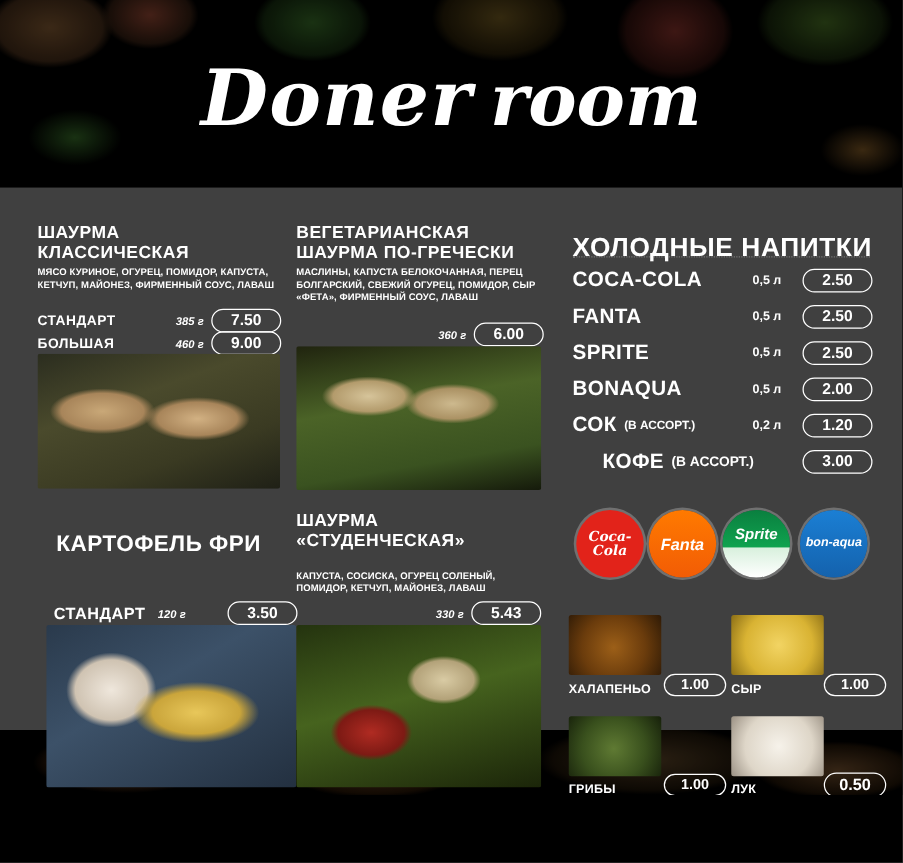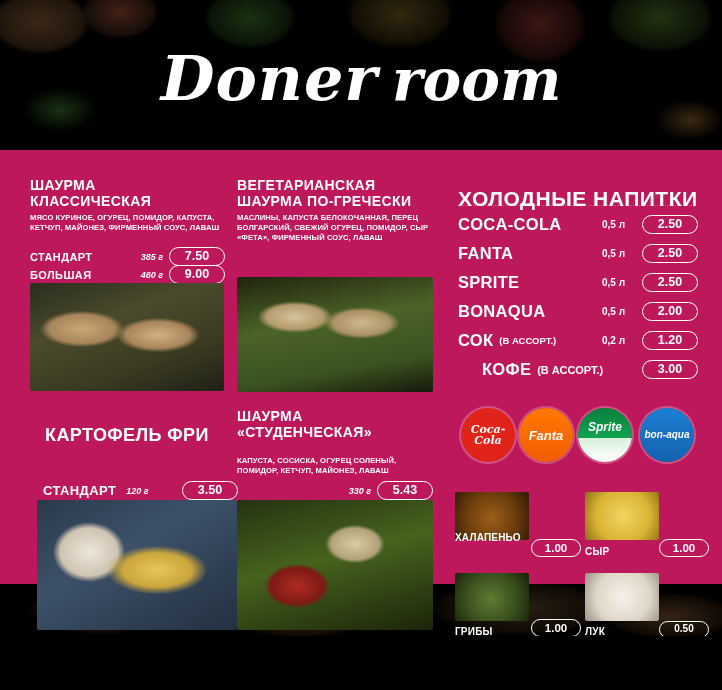--- a/index.html
+++ b/index.html
@@ -7,21 +7,21 @@
     padding: 0;
     background: #000;
   }
   body {
     font-family: "Liberation Sans", sans-serif;
   }
   .menu {
     position: relative;
     width: 722px;
     height: 636px;
-    background: #be185d;
+    background: #404040;
     overflow: hidden;
     color: #fff;
   }
 
   
   .band {
     position: absolute;
     left: 0;
     width: 722px;
     overflow: hidden;
@@ -271,20 +271,24 @@
     <span class="gram" style="margin-left:auto; margin-right:6px;">460 г</span>
     <span class="pill">9.00</span>
   </div>
   <div class="photo photo-shawarma1" style="left:30px; top:283px; width:194px; height:108px;"></div>
 
   <div style="position:absolute; left:237px; top:178px; width:200px;">
     <div class="title">ВЕГЕТАРИАНСКАЯ</div>
     <div class="title">ШАУРМА ПО-ГРЕЧЕСКИ</div>
     <div class="desc" style="margin-top:4px; width:198px;">МАСЛИНЫ, КАПУСТА БЕЛОКОЧАННАЯ, ПЕРЕЦ БОЛГАРСКИЙ, СВЕЖИЙ ОГУРЕЦ, ПОМИДОР, СЫР «ФЕТА», ФИРМЕННЫЙ СОУС, ЛАВАШ</div>
   </div>
+  <div style="position:absolute; left:237px; top:258px; width:198px; display:flex; align-items:center; justify-content:flex-end;">
+    <span class="gram" style="margin-right:6px;">360 г</span>
+    <span class="pill">6.00</span>
+  </div>
   <div class="photo photo-shawarma2" style="left:237px; top:277px; width:196px; height:115px;"></div>
 
   <div style="position:absolute; left:45px; top:425px; width:195px;">
     <div class="title" style="font-size:18px;">КАРТОФЕЛЬ ФРИ</div>
   </div>
   <div style="position:absolute; left:43px; top:481px; width:195px; display:flex; align-items:center;">
     <span style="font-size:13px; font-weight:bold; letter-spacing:0.4px;">СТАНДАРТ</span>
     <span class="gram" style="margin-left:10px;">120 г</span>
     <span class="pill" style="margin-left:auto;">3.50</span>
   </div>
@@ -358,36 +362,36 @@
     <span>Fanta</span>
   </div>
   <div class="brand brand-sprite" style="left:578px; top:408px;">
     <span style="position:relative; top:-8px;">Sprite</span>
   </div>
   <div class="brand brand-bonaqua" style="left:640px; top:408px;">
     <span>bon-aqua</span>
   </div>
 
   <div class="addon-photo addon-jalapeno" style="left:455px; top:492px;"></div>
-  <div class="addon-label" style="left:455px; top:532px;">ХАЛАПЕНЬО</div>
+  <div class="addon-label" style="left:455px; top:546px;">ХАЛАПЕНЬО</div>
   <div class="addon-pill" style="left:531px; top:538px;">
     <span class="pill" style="min-width:34px; font-size:11.5px;">1.00</span>
   </div>
 
   <div class="addon-photo addon-cheese" style="left:585px; top:492px;"></div>
   <div class="addon-label" style="left:585px; top:546px;">СЫР</div>
   <div class="addon-pill" style="left:659px; top:538px;">
     <span class="pill" style="min-width:34px; font-size:11.5px;">1.00</span>
   </div>
 
   <div class="addon-photo addon-mushrooms" style="left:455px; top:573px;"></div>
   <div class="addon-label" style="left:455px; top:626px;">ГРИБЫ</div>
   <div class="addon-pill" style="left:531px; top:618px;">
     <span class="pill" style="min-width:34px; font-size:11.5px;">1.00</span>
   </div>
 
   <div class="addon-photo addon-onion" style="left:585px; top:573px;"></div>
   <div class="addon-label" style="left:585px; top:626px;">ЛУК</div>
   <div class="addon-pill" style="left:659px; top:618px;">
-    <span class="pill" style="min-width:34px; font-size:10px;">0.50</span>
+    <span class="pill" style="min-width:34px; font-size:13px;">0.50</span>
   </div>
 
 </div>
 
 </body></html>

